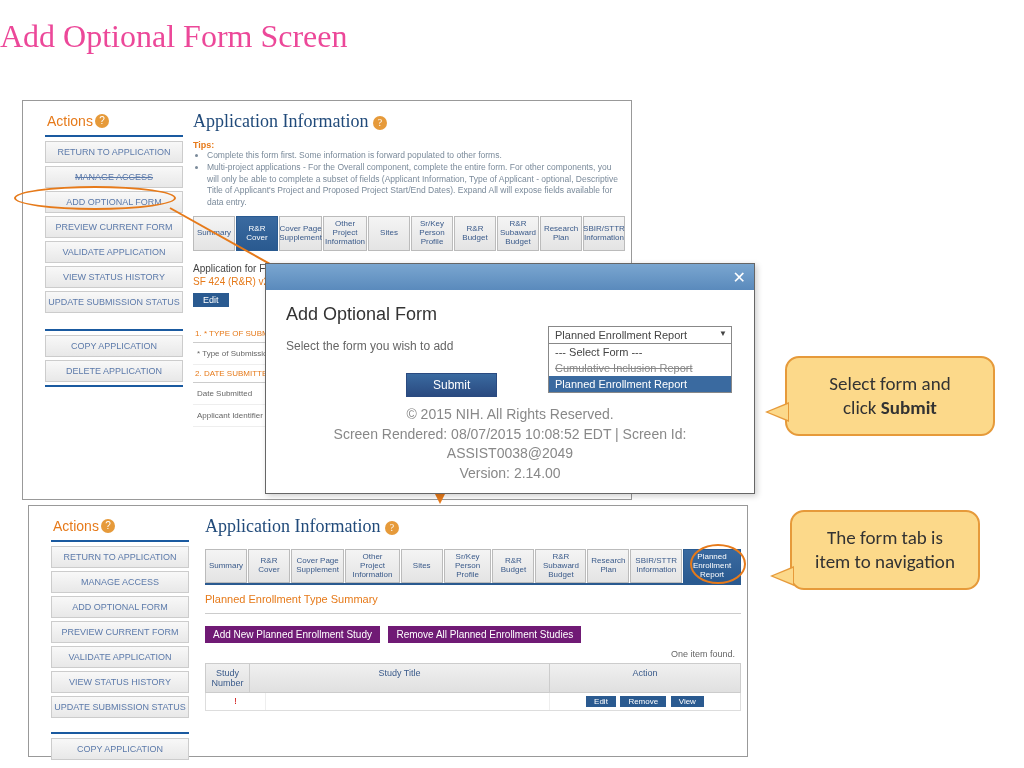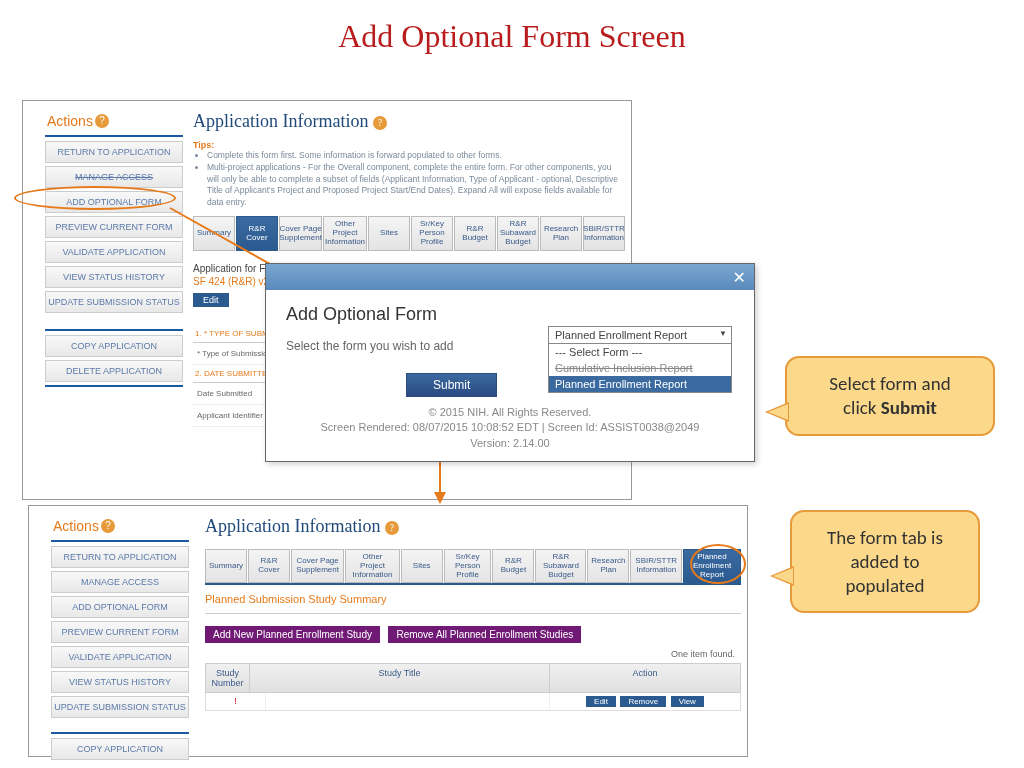--- a/index.html
+++ b/index.html
@@ -1,17 +1,17 @@
 <!DOCTYPE html>
 <html><head>
 <meta charset="utf-8">
 <style>
   * { box-sizing: border-box; margin: 0; padding: 0; }
   body { font-family: Arial, sans-serif; background: #fff; width: 1024px; height: 768px; position: relative; overflow: hidden; }
-  .title { text-align: center; font-size: 32px; color: #b91c1c; font-weight: 400; padding: 18px 0 12px; font-family: Georgia, serif; }
+  .title { text-align: left; font-size: 32px; color: #ec4899; font-weight: 400; padding: 18px 0 12px; font-family: Georgia, serif; }
   .panel { position: absolute; border: 1px solid #999; background: #fff; }
   .panel-top { left: 22px; top: 100px; width: 610px; height: 400px; }
   .panel-bot { left: 28px; top: 505px; width: 720px; height: 252px; }
   
   .sidebar { position: absolute; left: 6px; top: 6px; width: 154px; padding-left: 16px; }
   .sidebar-head { color: #e67a1a; font-size: 14px; padding: 6px 2px 4px; display: flex; align-items: center; gap: 2px; }
   .sidebar-divider { height: 2px; background: #1a5aa0; margin: 2px 0 4px; }
   .act-btn { display: block; width: 100%; font-size: 9px; color: #5c7aaa; background: linear-gradient(#f8f8f8,#e8e8e8); border: 1px solid #ccc; padding: 5px 2px; margin-bottom: 3px; cursor: pointer; text-align: center; }
   .act-btn.strike { text-decoration: line-through; }
   
@@ -41,21 +41,21 @@
   .modal-title { font-size: 18px; color: #333; font-family: "Trebuchet MS", sans-serif; margin-bottom: 14px; }
   .modal-text { font-size: 12px; color: #666; margin-bottom: 2px; }
   .dropdown { position: absolute; right: 22px; top: 62px; width: 184px; }
   .dd-sel { border: 1px solid #888; background: #fff; font-size: 11px; padding: 2px 16px 2px 6px; color: #444; position: relative; }
   .dd-sel:after { content: "▼"; position: absolute; right: 4px; font-size: 8px; }
   .dd-list { border: 1px solid #888; border-top: none; background: #fff; }
   .dd-opt { font-size: 11px; padding: 2px 6px; color: #444; }
   .dd-opt.strike { text-decoration: line-through; color: #888; }
   .dd-opt.hl { background: #3a6aa0; color: #fff; }
   .submit-btn { background: linear-gradient(#3a6aa0,#2a4a80); color: #fff; border: 1px solid #2a4a80; padding: 4px 26px; font-size: 12px; margin: 18px 0 0 120px; cursor: pointer; }
-  .footer-text { text-align: center; font-size: 11px; color: #888; margin-top: 8px; line-height: 1.4; }
+  .footer-text { text-align: center; font-size: 14px; color: #888; margin-top: 8px; line-height: 1.4; }
   
   .callout { position: absolute; background: #fcd98a; border: 2px solid #e69a3a; border-radius: 14px; padding: 14px 18px; font-size: 19px; color: #333; text-align: center; font-family: Calibri, sans-serif; line-height: 1.25; }
   .callout1 { left: 785px; top: 356px; width: 210px; }
   .callout2 { left: 790px; top: 510px; width: 190px; }
   .callout-tail { position: absolute; width: 0; height: 0; }
   .tail1 { left: -22px; top: 44px; border-top: 10px solid transparent; border-bottom: 10px solid transparent; border-right: 24px solid #e69a3a; }
   .tail1:after { content: ""; position: absolute; left: 3px; top: -8px; border-top: 8px solid transparent; border-bottom: 8px solid transparent; border-right: 20px solid #fcd98a; }
   .tail2 { left: -22px; top: 54px; border-top: 10px solid transparent; border-bottom: 10px solid transparent; border-right: 24px solid #e69a3a; }
   .tail2:after { content: ""; position: absolute; left: 3px; top: -8px; border-top: 8px solid transparent; border-bottom: 8px solid transparent; border-right: 20px solid #fcd98a; }
   
@@ -186,21 +186,21 @@
       <div class="tab">Other Project Information</div>
       <div class="tab">Sites</div>
       <div class="tab">Sr/Key Person Profile</div>
       <div class="tab">R&amp;R Budget</div>
       <div class="tab">R&amp;R Subaward Budget</div>
       <div class="tab">Research Plan</div>
       <div class="tab">SBIR/STTR Information</div>
       <div class="tab active">Planned Enrollment Report</div>
     </div>
     <div style="border-top:2px solid #2a5a90; margin-top:0;"></div>
-    <div class="pes-title">Planned Submission Study Summary</div>
+    <div class="pes-title">Planned Enrollment Type Summary</div>
     <div style="border-top:1px solid #ccc; margin-bottom:10px;"></div>
     <button class="btn-dark">Add New Planned Enrollment Study</button>
     <button class="btn-dark">Remove All Planned Enrollment Studies</button>
     <div class="one-found">One item found.</div>
     <div class="study-table">
       <div class="study-head">
         <div class="sh-col1">Study Number</div>
         <div class="sh-col2">Study Title</div>
         <div class="sh-col3">Action</div>
       </div>
@@ -217,21 +217,21 @@
   </div>
 </div>
 
 <div class="callout callout1">
   <div class="callout-tail tail1"></div>
   <span>Select form and</span><br>
   <span>click </span><b>Submit</b>
 </div>
 <div class="callout callout2">
   <div class="callout-tail tail2"></div>
-  <span>The form tab is added to populated</span>
+  <span>The form tab is item to navigation</span>
 </div>
 
 <div class="orange-oval" style="left:14px; top:186px; width:162px; height:24px;"></div>
 <div class="orange-oval" style="left:369px; top:400px; width:120px; height:36px;"></div>
 <div class="orange-oval" style="left:690px; top:544px; width:56px; height:40px;"></div>
 
 <svg class="arrow" style="left:0;top:0;width:1024px;height:768px;position:absolute;">
   <line x1="170" y1="208" x2="320" y2="292" class="arrow-line"></line>
   <polygon points="320,292 310,282 306,292" class="arrow-head"></polygon>
   <line x1="440" y1="436" x2="440" y2="500" class="arrow-line"></line>

